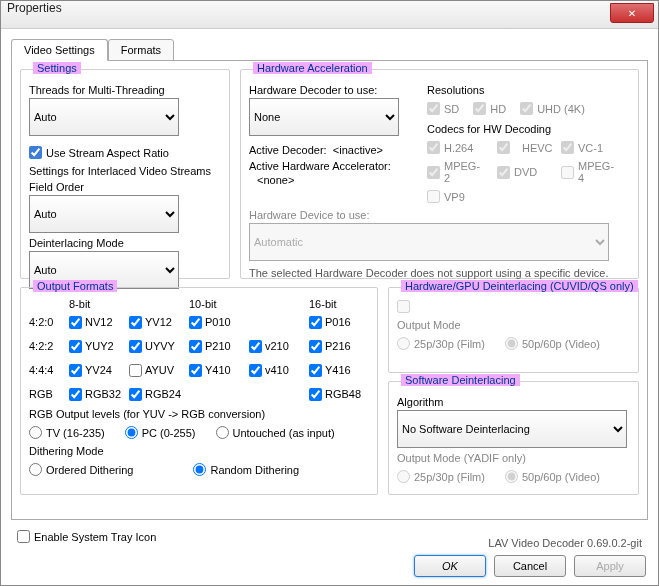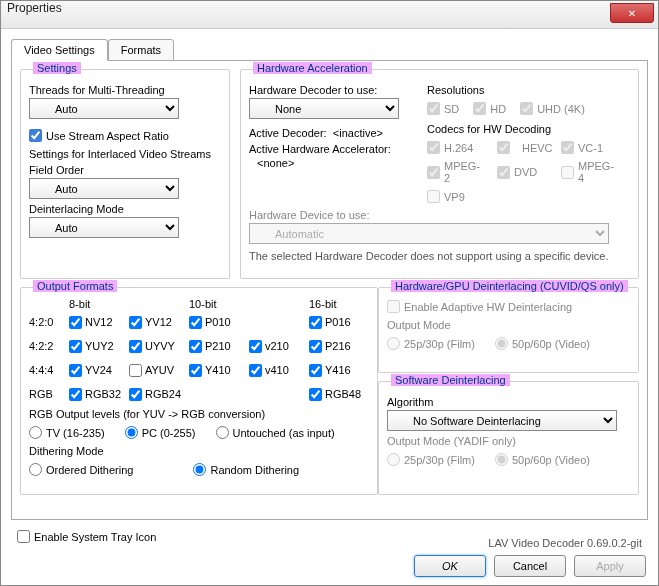--- a/index.html
+++ b/index.html
@@ -7,38 +7,38 @@
 .titlebar { height: 28px; background: linear-gradient(#f8f8f8,#e8e8e8); border-bottom: 1px solid #ccc; display: flex; align-items: flex-start; padding: 0 6px; position: relative; }
 .titlebar .title { font-size: 12px; color: #222; }
 .closebtn { position: absolute; right: 4px; top: 2px; width: 44px; height: 20px; background: linear-gradient(#e07070,#c83030); border: 1px solid #a02020; border-radius: 0 0 3px 3px; display:flex; align-items:center; justify-content:center; color:#fff; font-size:10px; cursor:pointer;}
 .content { padding: 10px; }
 .tabs { display: flex; gap: 0; margin-bottom: -1px; }
 .tab { padding: 4px 12px; border: 1px solid #aaa; background: #f8f8f8; border-radius: 3px 3px 0 0; cursor: pointer; position:relative; }
 .tab.active { background: #fff; border-bottom: 1px solid #fff; z-index:2;}
 .tabpane { border: 1px solid #aaa; padding: 8px; min-height: 460px; background:#fff;}
 .groupbox { border: 1px solid #d0d0d0; border-radius: 2px; padding: 10px 8px 8px 8px; position: relative; margin-bottom: 8px; }
 .groupbox > .legend { position: absolute; top: -8px; left: 12px; background: #f0abfc; padding: 0 4px; color:#003399; }
-select { width: 150px; height: 21px; border: 1px solid #888; background: linear-gradient(#fff,#eee); padding: 1px 21px; }
+select { width: 150px; height: 38px; border: 1px solid #888; background: linear-gradient(#fff,#eee); padding: 1px 0; }
 select.wide { width: 360px; }
 select:disabled { color:#888; background:#f4f4f4;}
 .label { color: #000; margin: 4px 0 2px 0; }
 .disabled { color: #888; }
 .chk { display: inline-flex; align-items: center; gap: 4px; margin: 2px 8px 2px 0; }
 .chk input[type=checkbox], .chk input[type=radio] { width:13px; height:13px; }
 .chklabel { white-space: nowrap; }
 .top2 { display: flex; gap: 10px; }
 .top2 .left { flex: 0 0 210px; }
 .top2 .right { flex: 1; }
 .hrwrap { display:flex; gap:8px;}
 .hwleft { flex:0 0 170px;}
 .hwright { flex:1;}
 .rescol { display:flex; flex-direction:column; gap:2px;}
 .resrow { display:flex; gap:6px; flex-wrap:wrap;}
 .hint { color:#555; font-size:11px; margin-top:6px;}
-.bottom2 { display:flex; gap:0;align-items:flex-end;}
+.bottom2 { display:flex; gap:10px;align-items:flex-end;}
 .bottom2 .outfmt { flex: 0 0 340px;}
 .bottom2 .dein { flex:1;}
 .fmthdr { display:flex; gap:0; margin-bottom:2px;}
 .fmthdr span { display:inline-block; }
 .fmtrow { display:flex; align-items:center; margin-bottom:4px; height:20px;}
 .fmtrow .rowlbl { width:40px; }
 .fmtcell { width:60px; display:inline-flex; align-items:center; gap:3px;}
 .radio-row { display:flex; gap:12px; margin:4px 0;}
 .btnbar { position:absolute; right:12px; bottom:8px; display:flex; gap:8px;}
 .btn { width:72px; height:22px; border:1px solid #888; background:linear-gradient(#fafafa,#e6e6e6); border-radius:3px; cursor:pointer;}
@@ -277,21 +277,20 @@
               </label>
           </div>
         </div>
       </div>
 
       <div class="dein">
         <div class="groupbox" style="height:86px;">
           <div class="legend">Hardware/GPU Deinterlacing (CUVID/QS only)</div>
           <label class="chk disabled">
               <input type="checkbox" disabled="" style="">
-              <span>Enable Adaptive HW Deinterlacing</span>
             </label>
           <div class="label disabled">Output Mode</div>
           <div class="radio-row disabled">
             <label class="chk">
                 <input type="radio" disabled="" style="">
                 <span>25p/30p (Film)</span>
               </label>
             <label class="chk">
                 <input type="radio" checked="" disabled="" style="">
                 <span>50p/60p (Video)</span>

